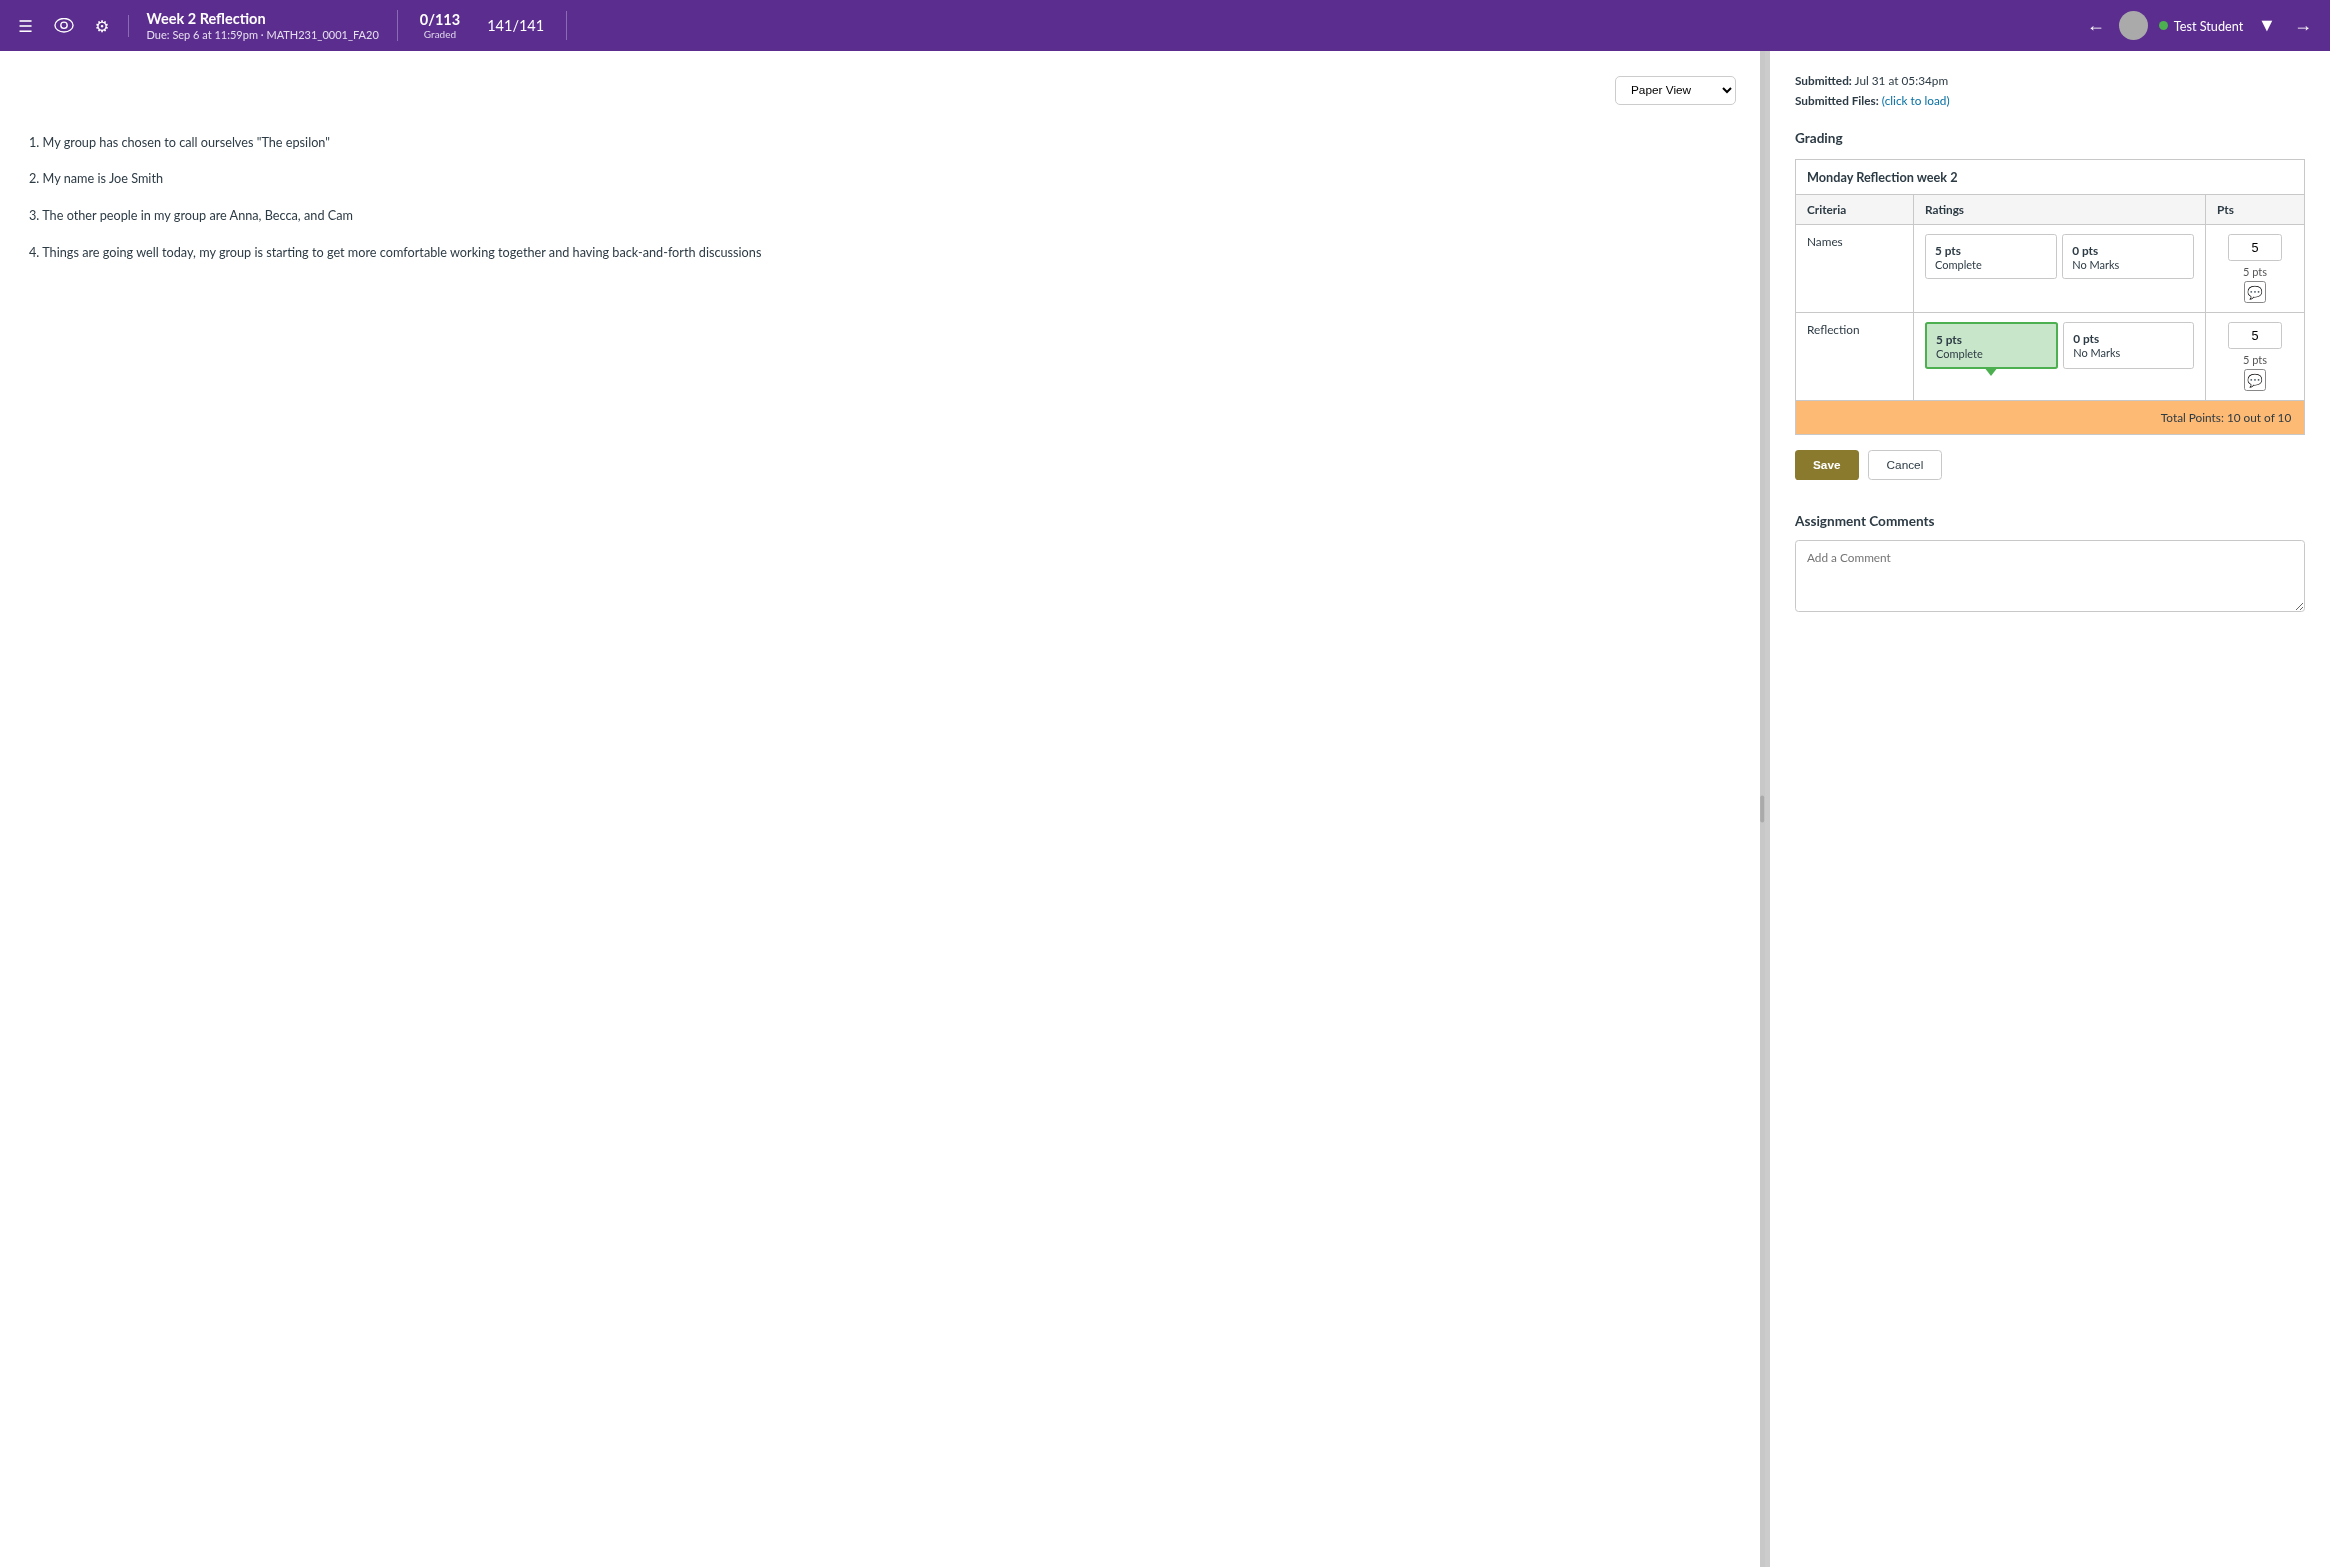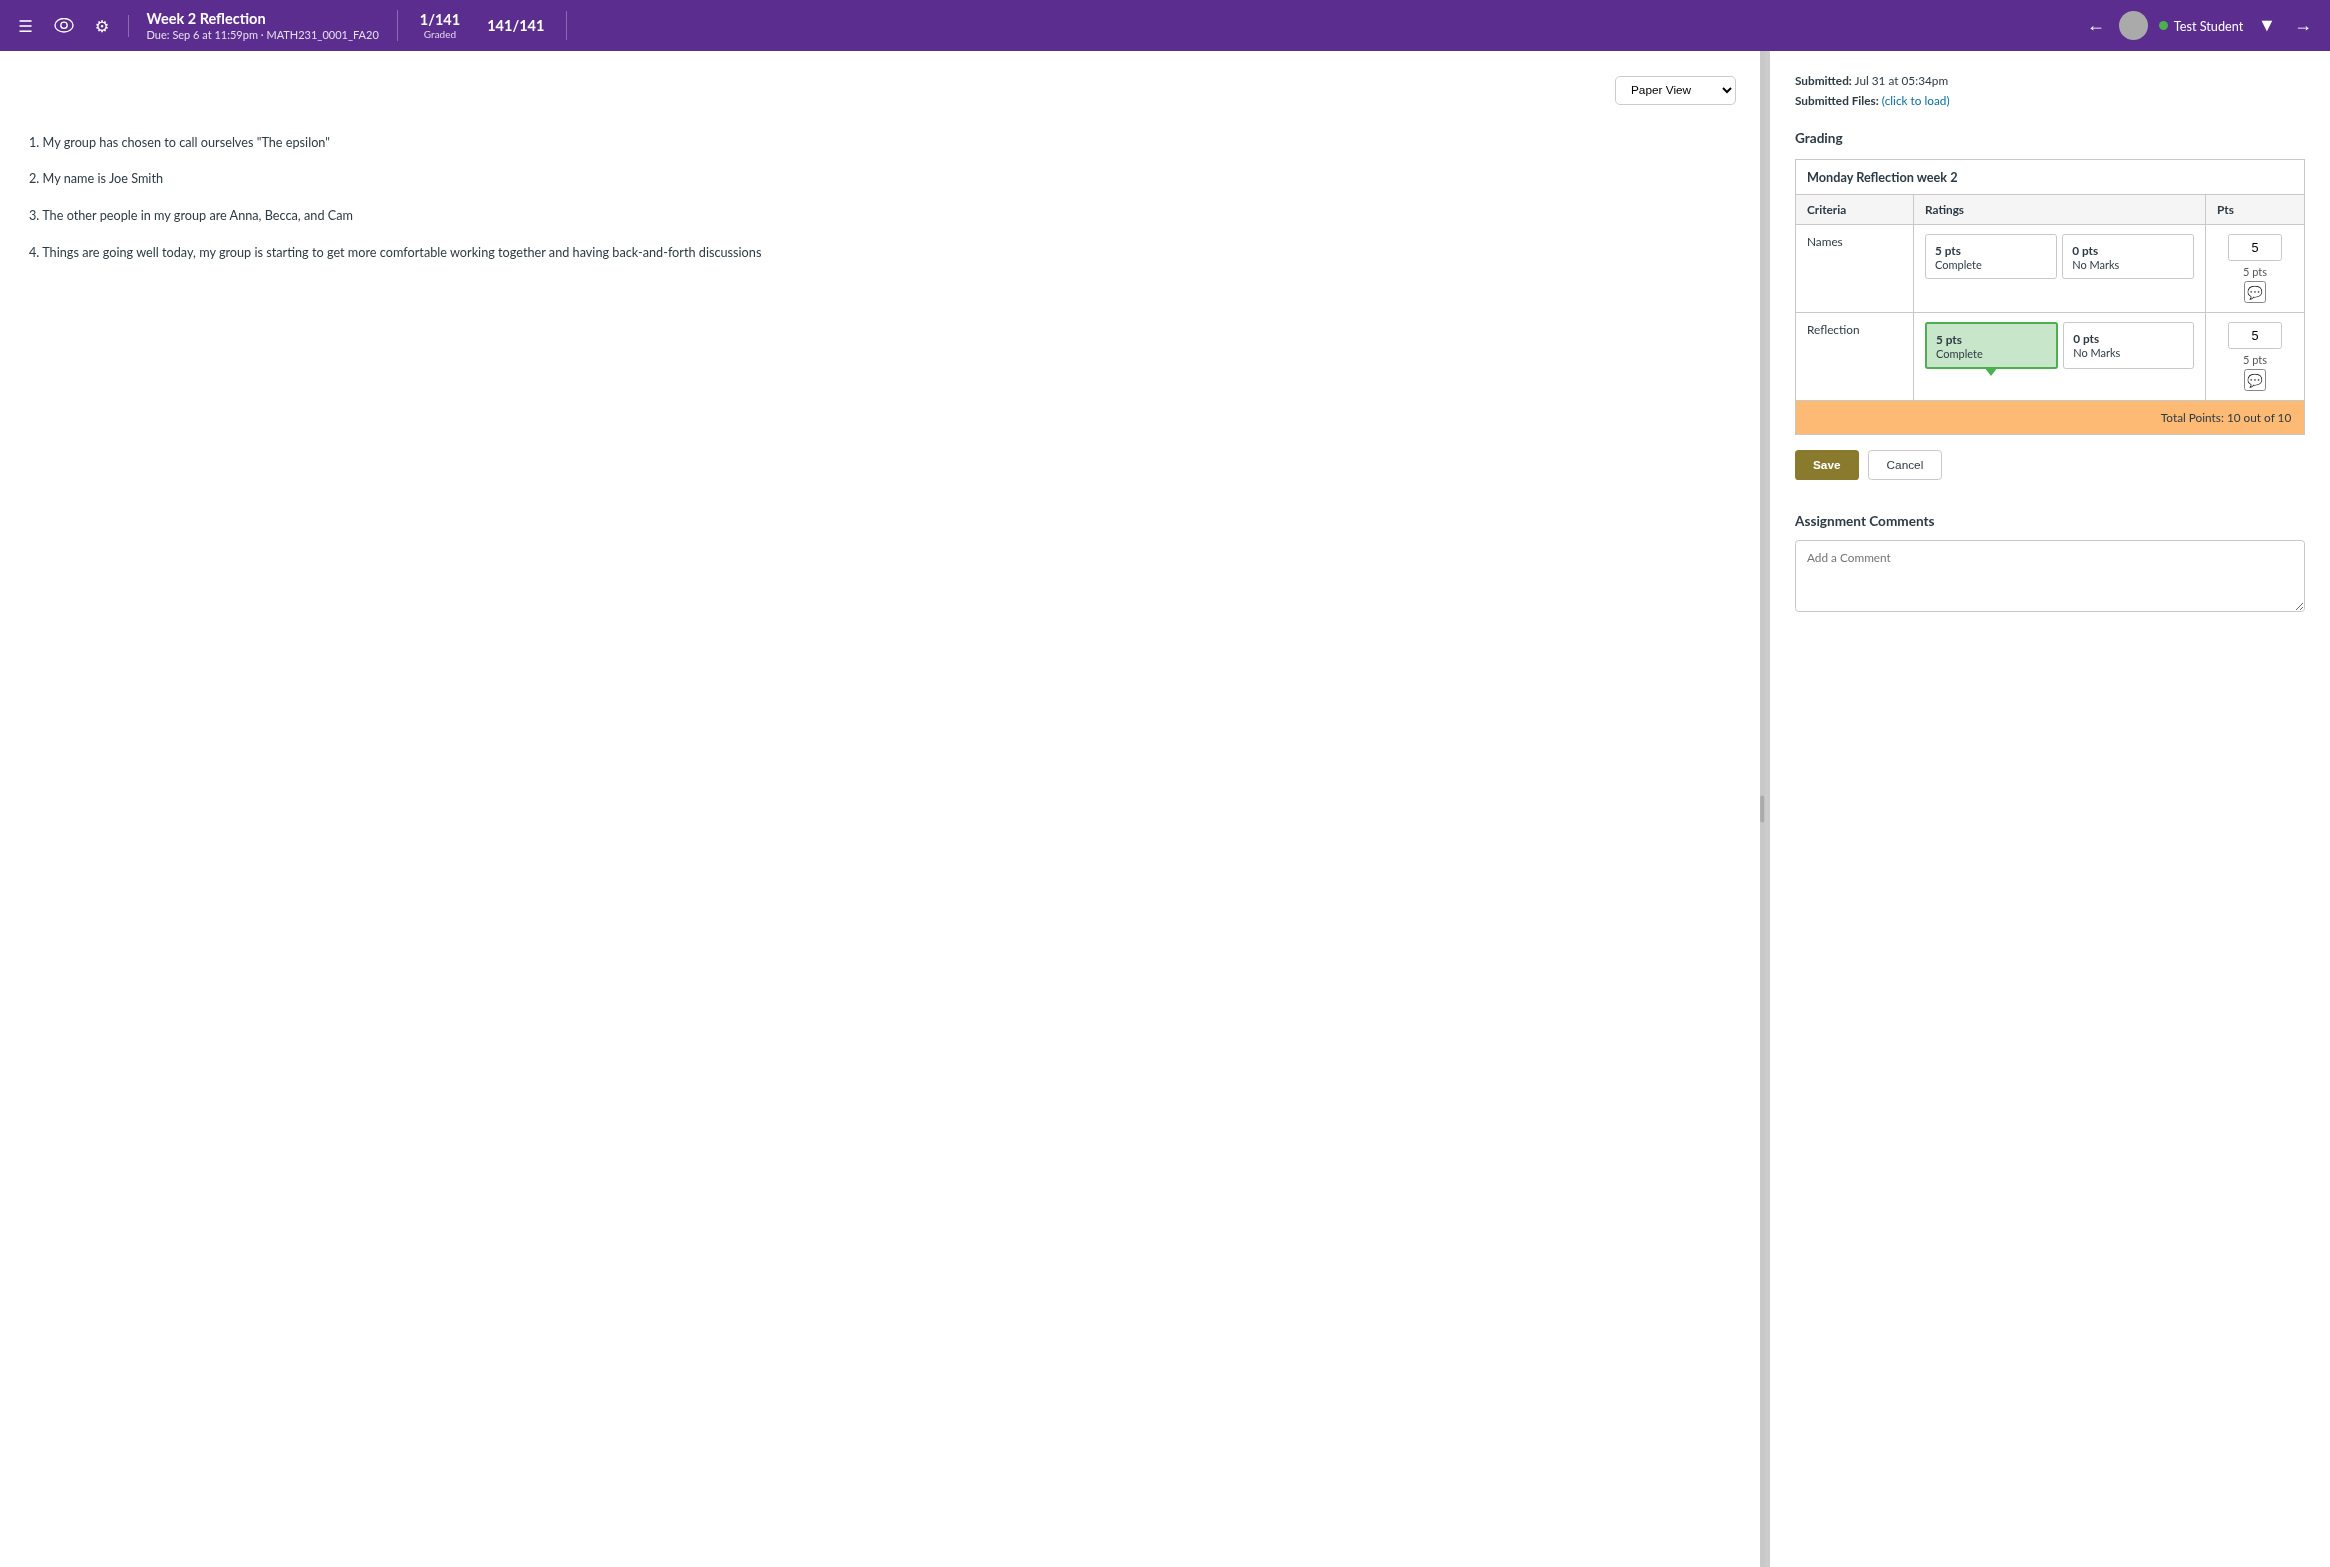--- a/index.html
+++ b/index.html
@@ -37,21 +37,21 @@
       display: flex;
       align-items: center;
       gap: 27px;
       padding: 0 22px;
       border-right: 0.9px solid rgba(255,255,255,0.3);
       flex: 0 0 auto;
     }
     .nav-score { text-align: center; }
     .nav-score .score-val { font-size: 14.5px; font-weight: 700; color: #fff; }
     .nav-score .score-label { font-size: 10px; color: rgba(255,255,255,0.8); }
-    .nav-counter { font-size: 14.5px; font-weight: 700; color: #fff; }
+    .nav-counter { font-size: 14.5px; font-weight: 400; color: #fff; }
     .nav-right {
       margin-left: auto;
       display: flex;
       align-items: center;
       gap: 11px;
     }
     .nav-arrow {
       background: none; border: none; color: #fff;
       font-size: 18px; cursor: pointer; padding: 3.6px;
     }
@@ -319,21 +319,21 @@
         </svg>
     </span>
     <span class="nav-icon">⚙</span>
   </div>
   <div class="nav-title-area">
     <h1>Week 2 Reflection</h1>
     <p>Due: Sep 6 at 11:59pm · MATH231_0001_FA20</p>
   </div>
   <div class="nav-score-area">
     <div class="nav-score">
-      <div class="score-val">1/141</div>
+      <div class="score-val">0/113</div>
       <div class="score-label">Graded</div>
     </div>
     <div class="nav-counter">141/141</div>
   </div>
   <div class="nav-right">
     <button class="nav-arrow">←</button>
     <div class="nav-avatar">
       <svg width="20" height="20" viewBox="0 0 22 22" fill="none">
           <circle cx="11" cy="8" r="4.5" fill="#aaa"></circle>
           <ellipse cx="11" cy="20" rx="7" ry="4.5" fill="#aaa"></ellipse>

